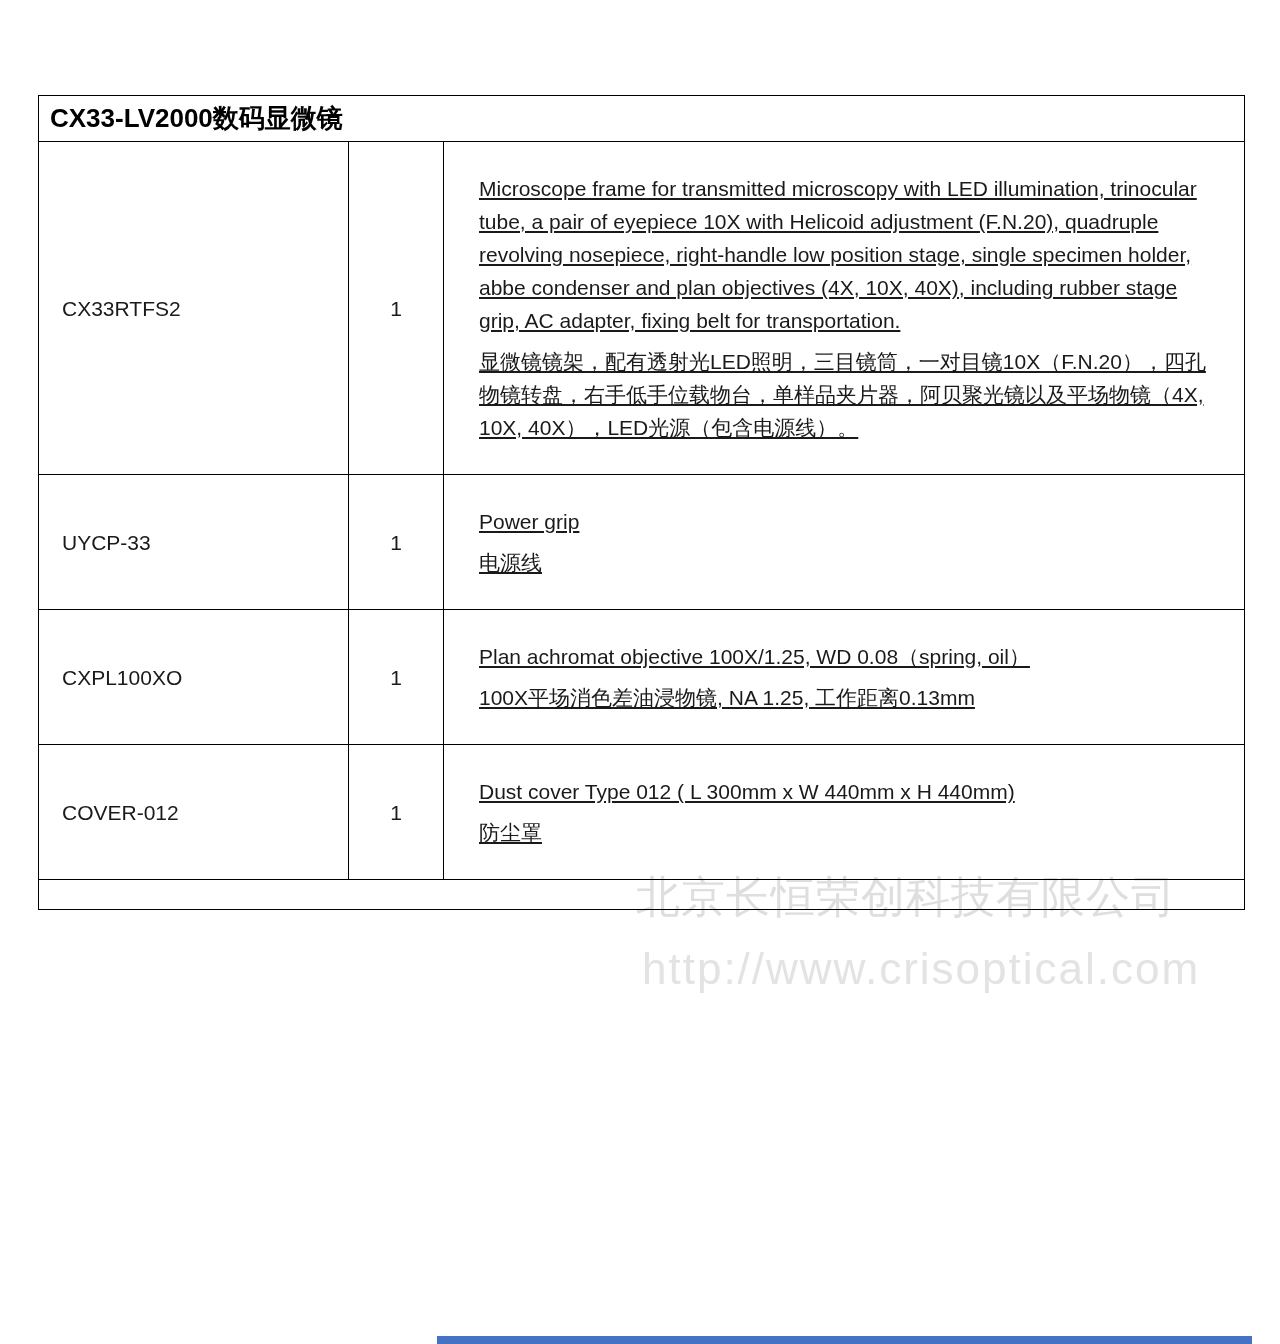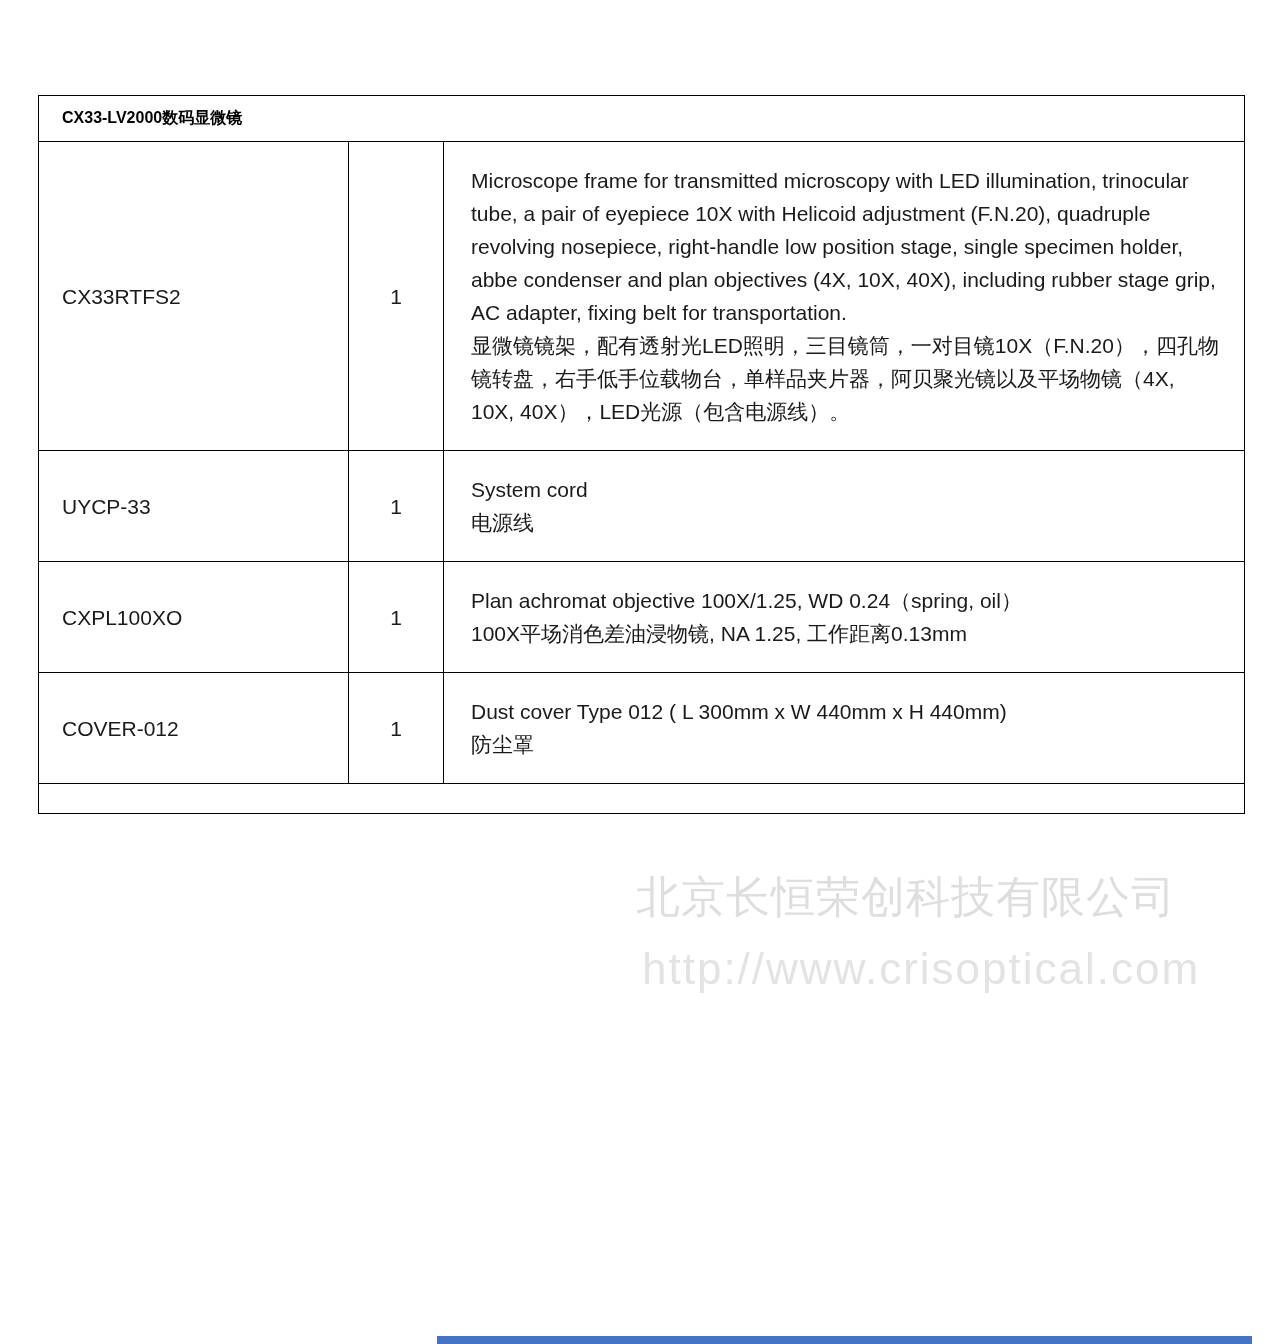--- a/index.html
+++ b/index.html
@@ -53,39 +53,39 @@
     color: #1a1a1a;
   }
   table.spec td, table.spec th {
     border: 1px solid #000000;
     vertical-align: middle;
     background: transparent;
   }
   th.title-cell {
     height: 45px;
     text-align: left;
-    padding: 0 0 0 23px;
-    font-size: 16px;
+    padding: 0 0 0 11px;
+    font-size: 26px;
     font-weight: bold;
     color: #000000;
   }
   td.model-cell {
     padding: 22px 10px 22px 23px;
     line-height: 33px;
   }
   td.qty-cell {
     text-align: center;
     padding: 22px 0;
     line-height: 33px;
   }
   td.desc-cell {
     padding: 22px 24px 22px 27px;
     line-height: 33px;
   }
-  td.desc-cell .desc-line { margin: 0; }
+  td.desc-cell .desc-line { margin: 8px; text-decoration: underline; }
   tr.spacer-row td {
     height: 29px;
     padding: 0;
   }
   .bottom-bar {
     position: absolute;
     left: 437px;
     top: 1336px;
     width: 815px;
     height: 8px;
@@ -119,29 +119,29 @@
           <td class="qty-cell">1</td>
           <td class="desc-cell">
             <div class="desc-line">Microscope frame for transmitted microscopy with LED illumination, trinocular tube, a pair of eyepiece 10X with Helicoid adjustment (F.N.20), quadruple revolving nosepiece, right-handle low position stage, single specimen holder, abbe condenser and plan objectives (4X, 10X, 40X), including rubber stage grip, AC adapter, fixing belt for transportation.</div>
             <div class="desc-line">显微镜镜架，配有透射光LED照明，三目镜筒，一对目镜10X（F.N.20），四孔物镜转盘，右手低手位载物台，单样品夹片器，阿贝聚光镜以及平场物镜（4X, 10X, 40X），LED光源（包含电源线）。</div>
           </td>
         </tr>
         <tr>
           <td class="model-cell">UYCP-33</td>
           <td class="qty-cell">1</td>
           <td class="desc-cell">
-            <div class="desc-line">System cord</div>
+            <div class="desc-line">Power grip</div>
             <div class="desc-line">电源线</div>
           </td>
         </tr>
         <tr>
           <td class="model-cell">CXPL100XO</td>
           <td class="qty-cell">1</td>
           <td class="desc-cell">
-            <div class="desc-line">Plan achromat objective 100X/1.25, WD 0.24（spring, oil）</div>
+            <div class="desc-line">Plan achromat objective 100X/1.25, WD 0.08（spring, oil）</div>
             <div class="desc-line">100X平场消色差油浸物镜, NA 1.25, 工作距离0.13mm</div>
           </td>
         </tr>
         <tr>
           <td class="model-cell">COVER-012</td>
           <td class="qty-cell">1</td>
           <td class="desc-cell">
             <div class="desc-line">Dust cover Type 012 ( L 300mm x W 440mm x H 440mm)</div>
             <div class="desc-line">防尘罩</div>
           </td>

